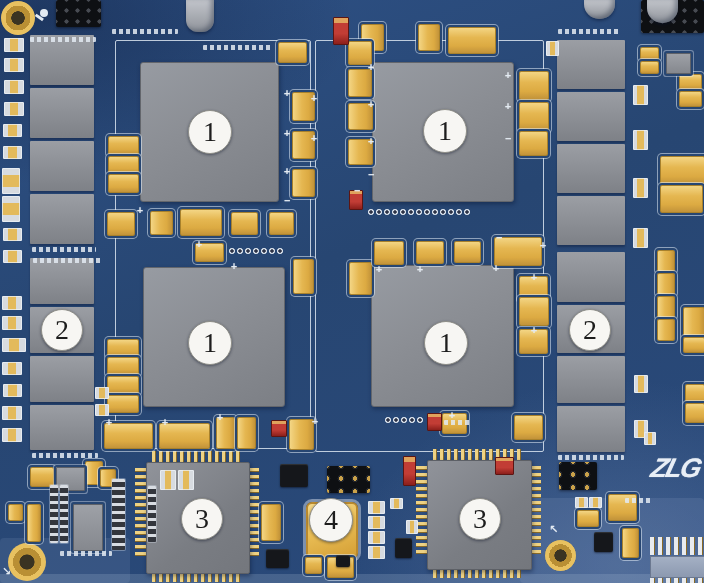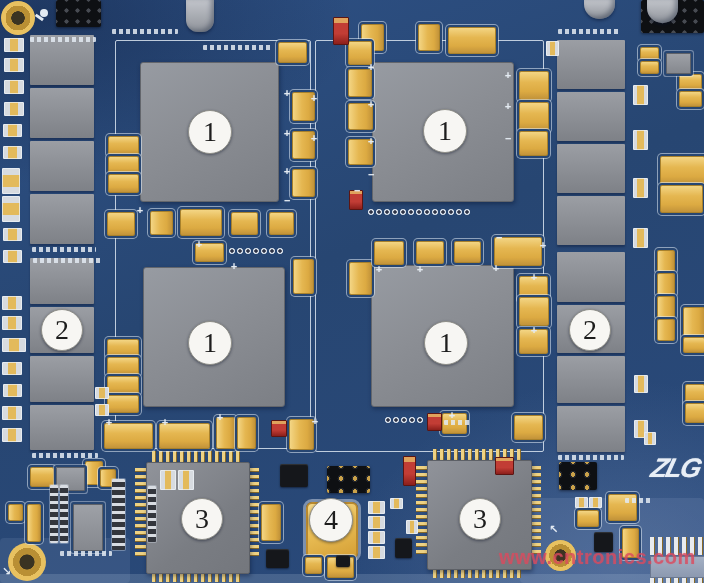--- a/index.html
+++ b/index.html
@@ -418,14 +418,13 @@
     </div>
   <div class="callout" style="left:459px;top:498px;width:40px;height:40px;">
       <span class="callout-num">3</span>
     </div>
   <div class="callout" style="left:309px;top:498px;width:42px;height:42px;">
       <span class="callout-num">4</span>
     </div>
 
   <div class="zlg" style="left:652px;top:450px;"><span>ZLG</span><sup>°</sup></div>
 
-  <div class="watermark" style="left:499px;top:546px;">www.cntronics.com</div>
 </div>
 
 </body></html>

